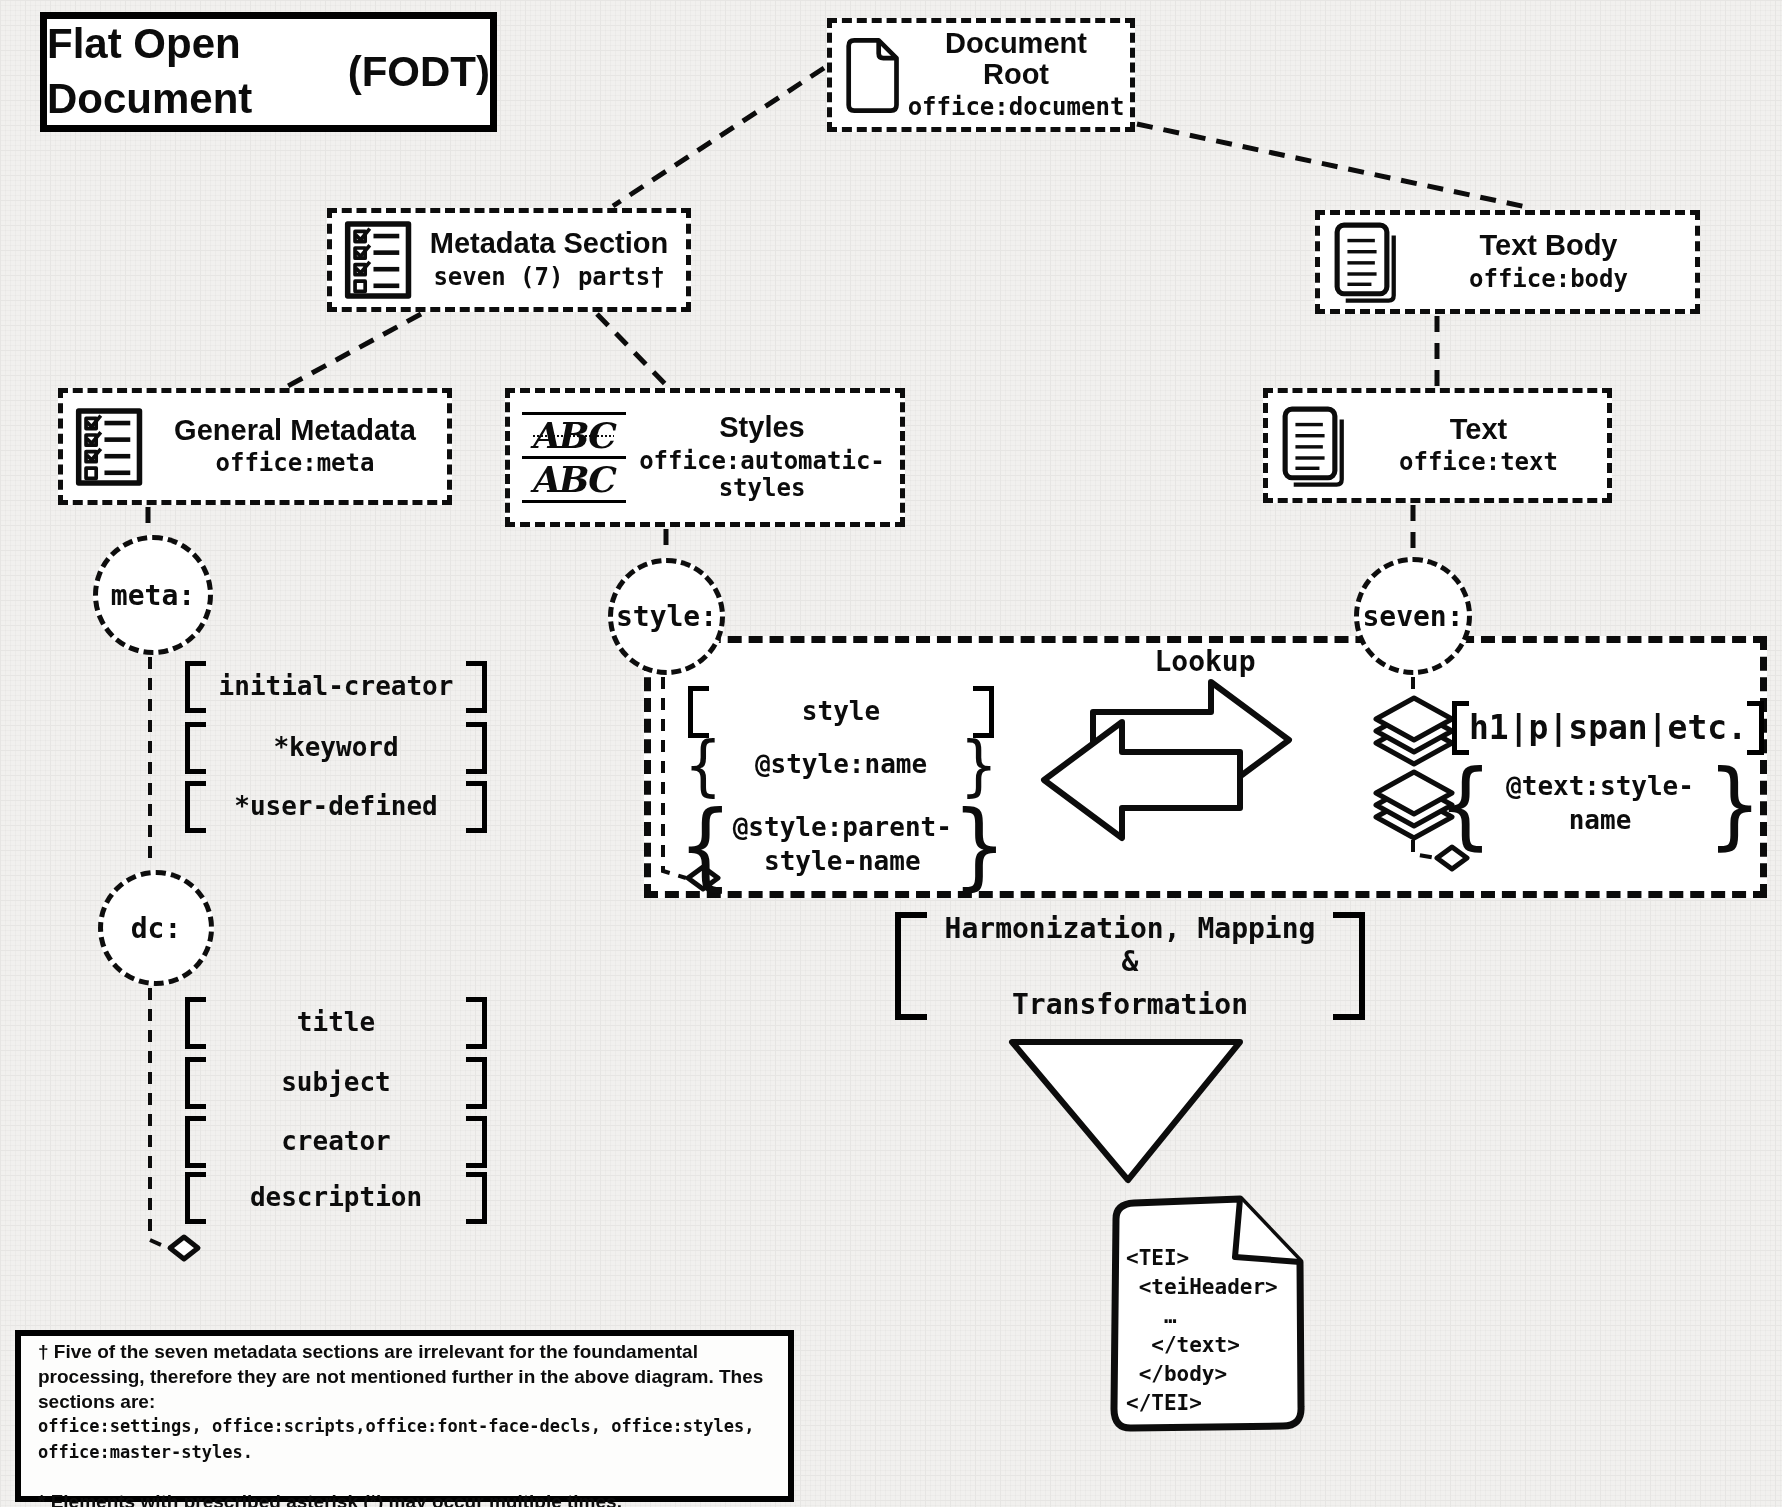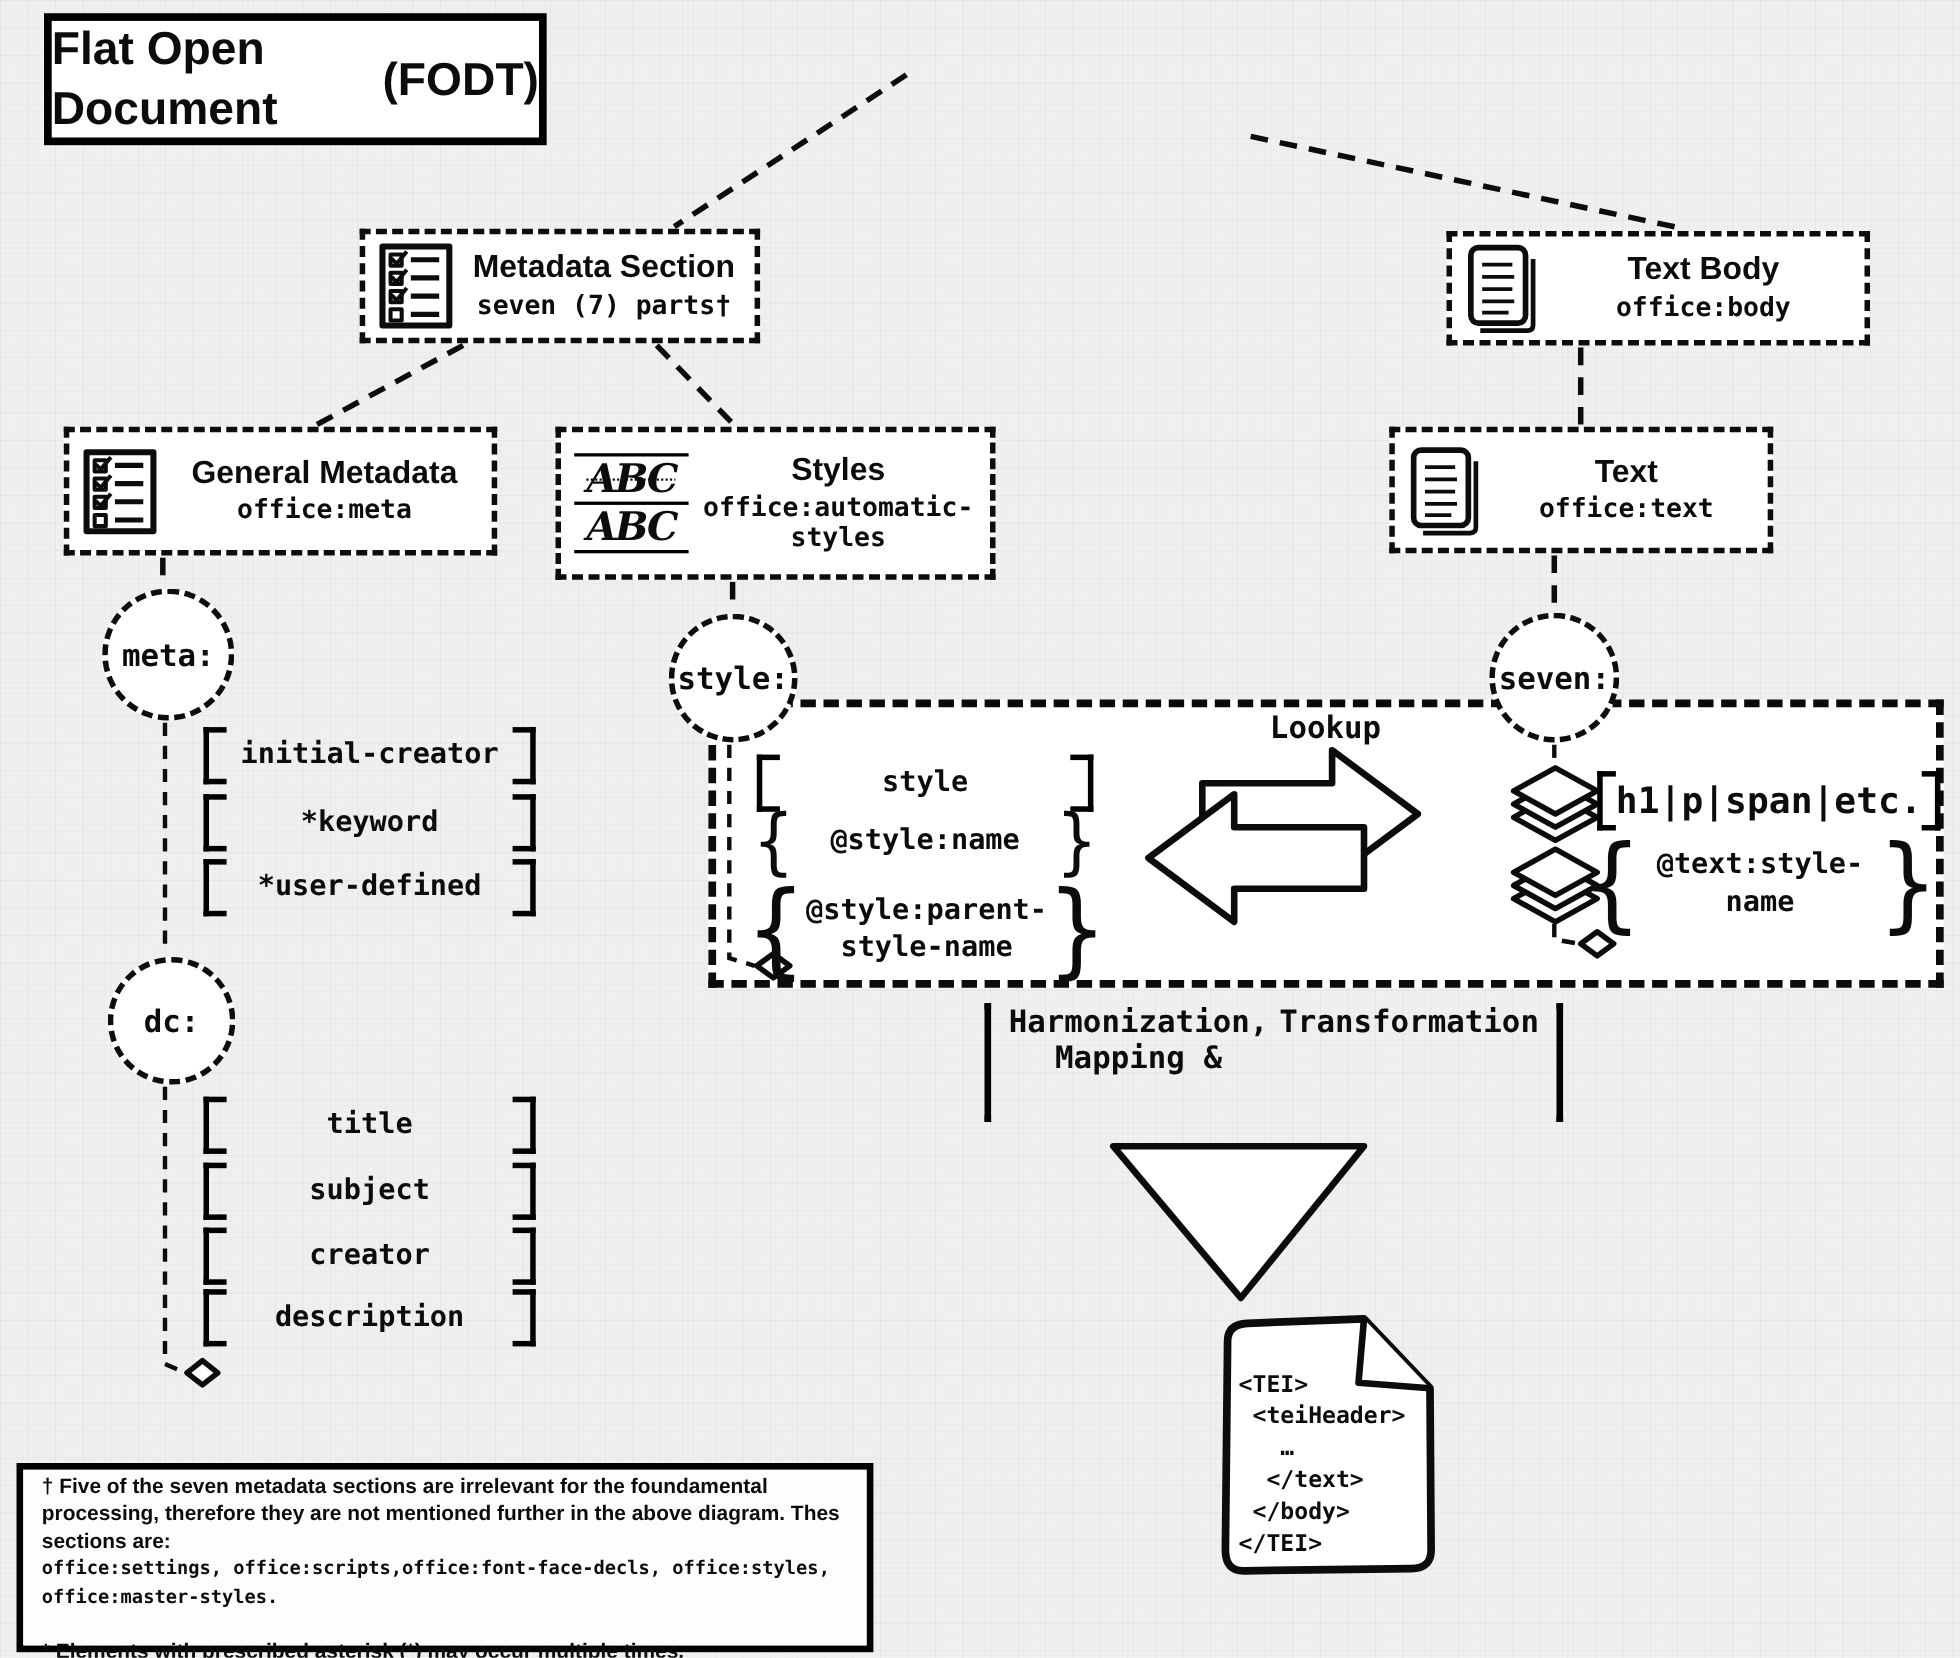--- a/index.html
+++ b/index.html
@@ -38,21 +38,21 @@
           font:700 26px "DejaVu Sans Mono",monospace;text-align:center;line-height:1.3;}
   .braceitem{display:flex;align-items:center;justify-content:space-between;}
   .brace{font:400 60px "DejaVu Sans",sans-serif;line-height:.8;transform:scaleY(1.1);}
   .brace.big{font-size:86px;}
   .lookup{font:700 28px "DejaVu Sans Mono",monospace;text-align:center;}
   
   #harmonization{display:flex;align-items:stretch;gap:16px;}
   .hb{width:26px;border:6px solid #000;}
   .hb.l{border-right:0;}
   .hb.r{border-left:0;}
-  .htext{flex:1;display:flex;flex-direction:row;justify-content:center;gap:10px;
+  .htext{flex:1;display:flex;flex-direction:column;justify-content:center;gap:10px;
          font:700 28px "DejaVu Sans Mono",monospace;text-align:center;}
   
   .tei-line{font:700 21px "DejaVu Sans Mono",monospace;line-height:29px;white-space:pre;}
   
   #footnote{border:6px solid #000;background:#fdfdfc;padding:3px 17px;
             font:700 19px "Liberation Sans",sans-serif;line-height:1.32;}
   .fn-code{font:700 17px "DejaVu Sans Mono",monospace;line-height:1.5;}
   .fn-gap{margin-top:24px;}
   
   .abc{display:flex;flex-direction:column;width:104px;}
@@ -119,20 +119,30 @@
       <path d="M1134,1203 L1240,1199 L1300,1262 L1301,1407 Q1302,1426 1283,1426 L1132,1428 Q1114,1429 1114,1409 L1116,1219 Q1116,1204 1134,1203 Z"></path>
       <path d="M1240,1199 L1235,1257 L1300,1262" fill="#ffffff" stroke-width="6"></path>
     </g>
   </svg>
 
   <div id="title-box" class="abs z10" style="left:40px;top:12px;width:457px;height:120px;">
     <div>Flat Open Document</div>
     <div>(FODT)</div>
   </div>
 
+  <div class="abs z10 dashbox" style="left:827px;top:18px;width:308px;height:114px;">
+    <svg width="60" height="84" viewBox="0 0 64 84" fill="none" stroke="#0c0c0c" stroke-width="5" stroke-linejoin="round">
+      <path d="M11,5 h26 l19,19 v50 q0,6 -6,6 h-39 q-6,0 -6,-6 v-63 q0,-6 6,-6 z" fill="#fff"></path>
+      <path d="M37,5 v14 q0,5 5,5 h14"></path>
+    </svg>
+    <div class="ncol">
+      <div class="ntitle">Document Root</div>
+      <div class="ncode">office:document</div>
+    </div>
+  </div>
 
   <div class="abs z10 dashbox" style="left:327px;top:208px;width:364px;height:104px;">
     <svg width="70" height="82" viewBox="0 0 76 86" fill="none" stroke="#0c0c0c" stroke-linejoin="round">
       <rect x="4" y="4" width="66" height="78" stroke-width="6" fill="#fff"></rect>
       <g stroke-width="4">
         <rect x="12" y="12" width="11" height="11"></rect>
           <path d="M13,16 l5,5 l10,-12"></path>
           <line x1="32" y1="17" x2="60" y2="17" stroke-width="5"></line>
         <rect x="12" y="30" width="11" height="11"></rect>
           <path d="M13,34 l5,5 l10,-12"></path>

